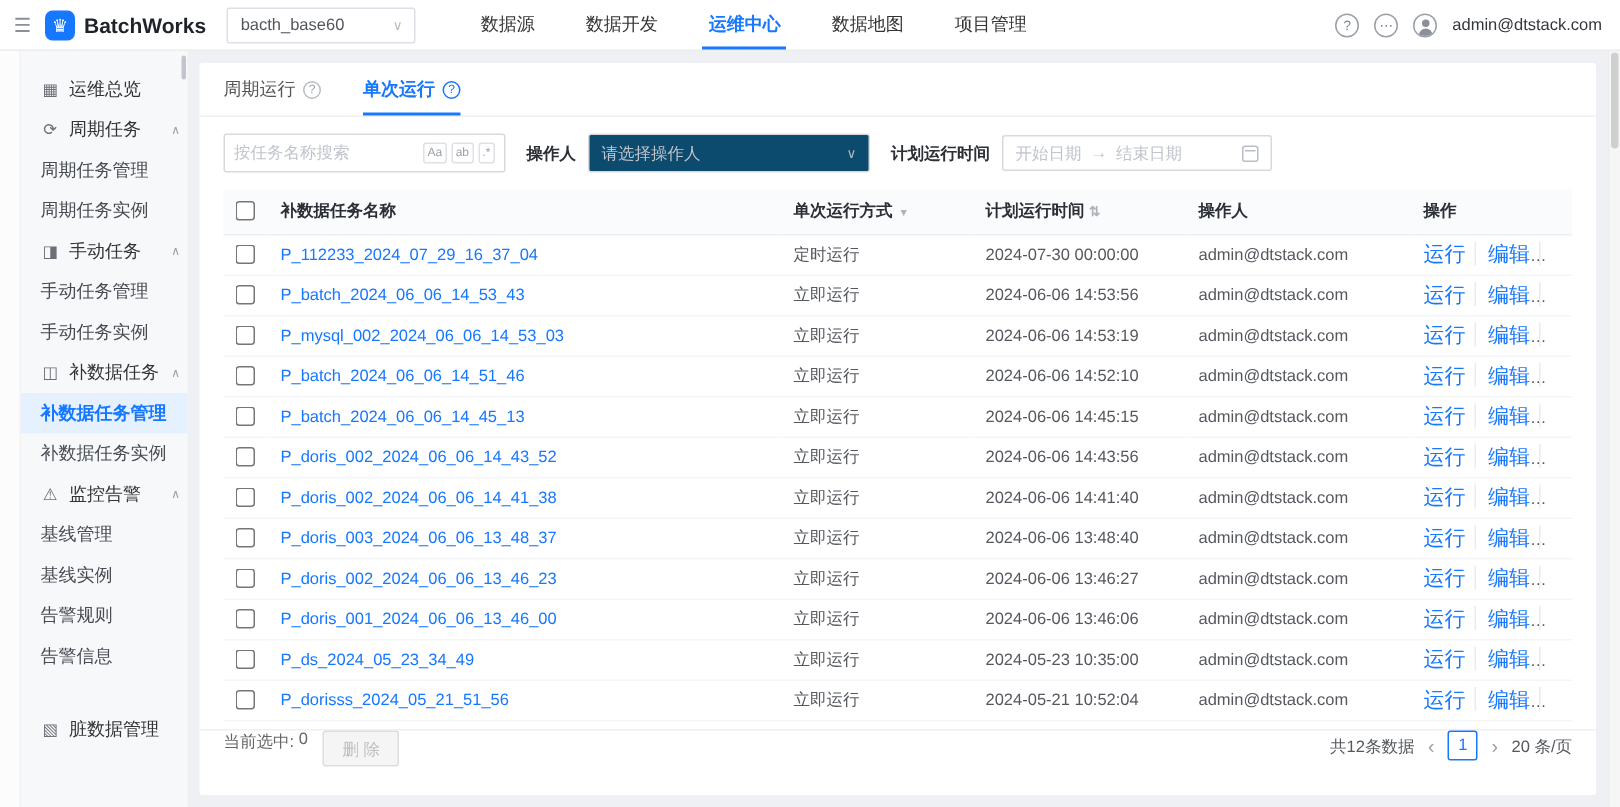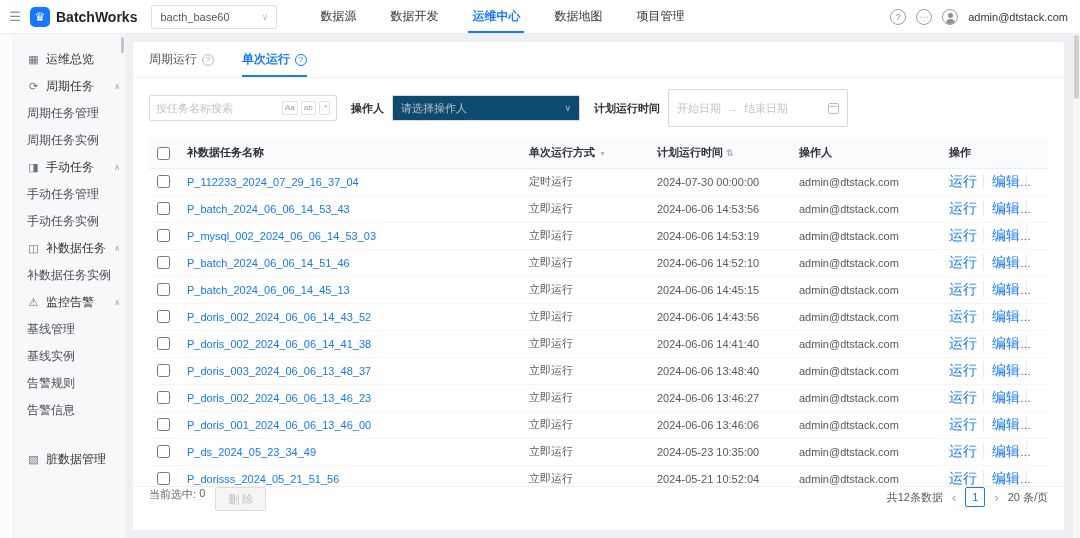--- a/index.html
+++ b/index.html
@@ -58,21 +58,21 @@
 
   .filters{flex:none;display:flex;align-items:center;gap:14px;padding:11px 16px;}
   .search-box{width:188px;height:26px;border:1px solid #d9d9d9;border-radius:2px;display:flex;align-items:center;gap:3px;padding:0 6px;background:#fff;}
   .search-box input{border:none;outline:none;flex:1;min-width:0;font-size:11px;font-family:inherit;color:#333;background:transparent;}
   .search-box input::placeholder{color:#c0c4cc;}
   .mini-icon{flex:none;font-size:8px;line-height:12px;height:14px;padding:0 2px;color:#9aa0a8;border:1px solid #dfe1e6;border-radius:2px;cursor:pointer;}
   .filter-group{display:flex;align-items:center;gap:8px;}
   .filter-label{font-weight:bold;font-size:11px;color:#2b2f36;white-space:nowrap;}
   .select{width:188px;height:26px;border:1px solid #d9d9d9;border-radius:2px;display:flex;align-items:center;
           justify-content:space-between;padding:0 8px;color:#c0c4cc;font-size:11px;cursor:pointer;background:#0c4a6e;}
-  .range{width:180px;height:38px;border:1px solid #d9d9d9;border-radius:2px;display:flex;align-items:center;
+  .range{width:180px;height:24px;border:1px solid #d9d9d9;border-radius:2px;display:flex;align-items:center;
          gap:6px;padding:0 8px;color:#c0c4cc;font-size:11px;background:#fff;}
   .cal{width:11px;height:11px;border:1px solid #b9bdc4;border-radius:2px;position:relative;margin-left:auto;flex:none;}
   .cal::before{content:'';position:absolute;top:2px;left:1px;right:1px;height:1px;background:#b9bdc4;}
 
   .table-wrap{flex:1;min-height:0;padding:0 16px;overflow:hidden;}
   table{width:100%;border-collapse:collapse;table-layout:fixed;}
   thead th{background:#fafbfc;font-size:11px;color:#2b2f36;font-weight:bold;text-align:left;height:30px;
            padding:0 8px;border-bottom:1px solid #efefef;white-space:nowrap;}
   tbody td{height:27px;padding:0 8px;border-bottom:1px solid #f4f5f7;font-size:11px;color:#55585e;
            white-space:nowrap;overflow:hidden;text-overflow:ellipsis;}
@@ -170,20 +170,23 @@
             <span class="sb-label" data-name="sidebar-item-label">手动任务管理</span>
           </div>
           <div class="sb-item sb-child" data-name="sidebar-item-manual-task-instance">
             <span class="sb-label" data-name="sidebar-item-label">手动任务实例</span>
           </div>
           <div class="sb-item sb-group" data-name="sidebar-item-patch-data-task">
             <span class="sb-icon" data-name="patch-data-icon">◫</span>
             <span class="sb-label" data-name="sidebar-item-label">补数据任务</span>
             <span class="sb-caret" data-name="chevron-up-icon">∧</span>
           </div>
+          <div class="sb-item sb-child active" data-name="sidebar-item-patch-data-task-manage">
+            <span class="sb-label" data-name="sidebar-item-label">补数据任务管理</span>
+          </div>
           <div class="sb-item sb-child" data-name="sidebar-item-patch-data-task-instance">
             <span class="sb-label" data-name="sidebar-item-label">补数据任务实例</span>
           </div>
           <div class="sb-item sb-group" data-name="sidebar-item-monitor-alert">
             <span class="sb-icon" data-name="monitor-alert-icon">⚠</span>
             <span class="sb-label" data-name="sidebar-item-label">监控告警</span>
             <span class="sb-caret" data-name="chevron-up-icon">∧</span>
           </div>
           <div class="sb-item sb-child" data-name="sidebar-item-baseline-manage">
             <span class="sb-label" data-name="sidebar-item-label">基线管理</span>

